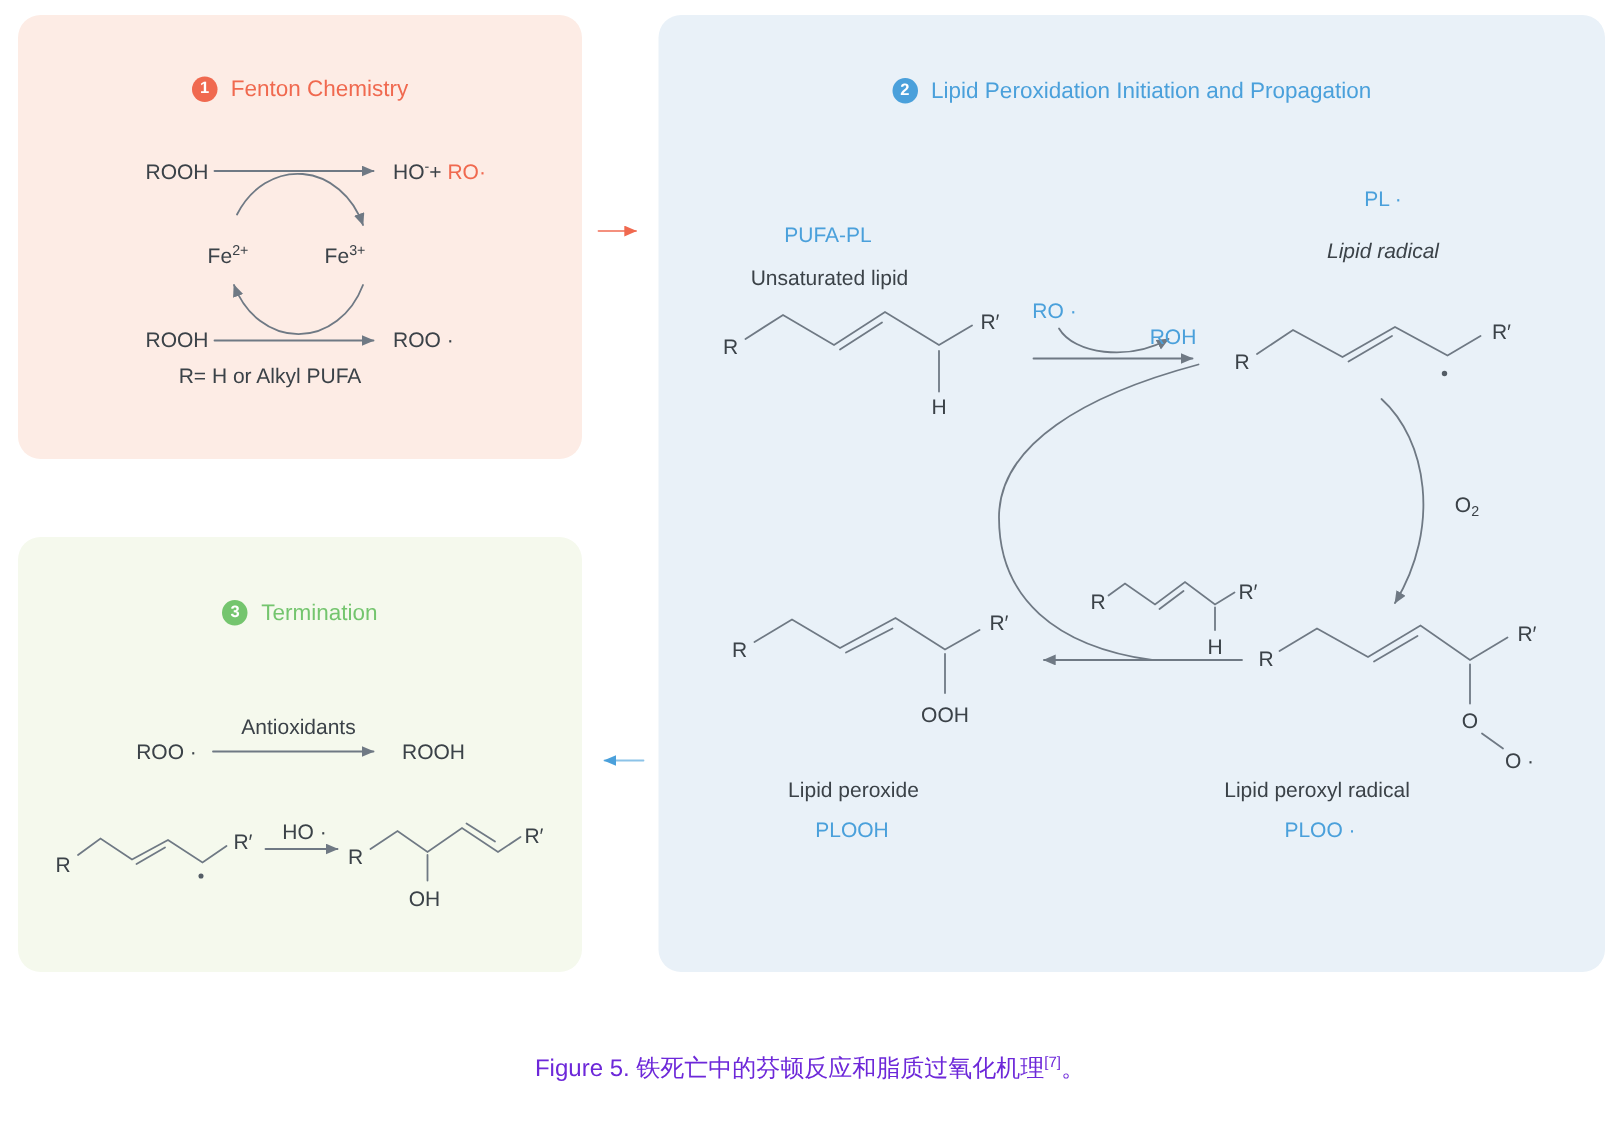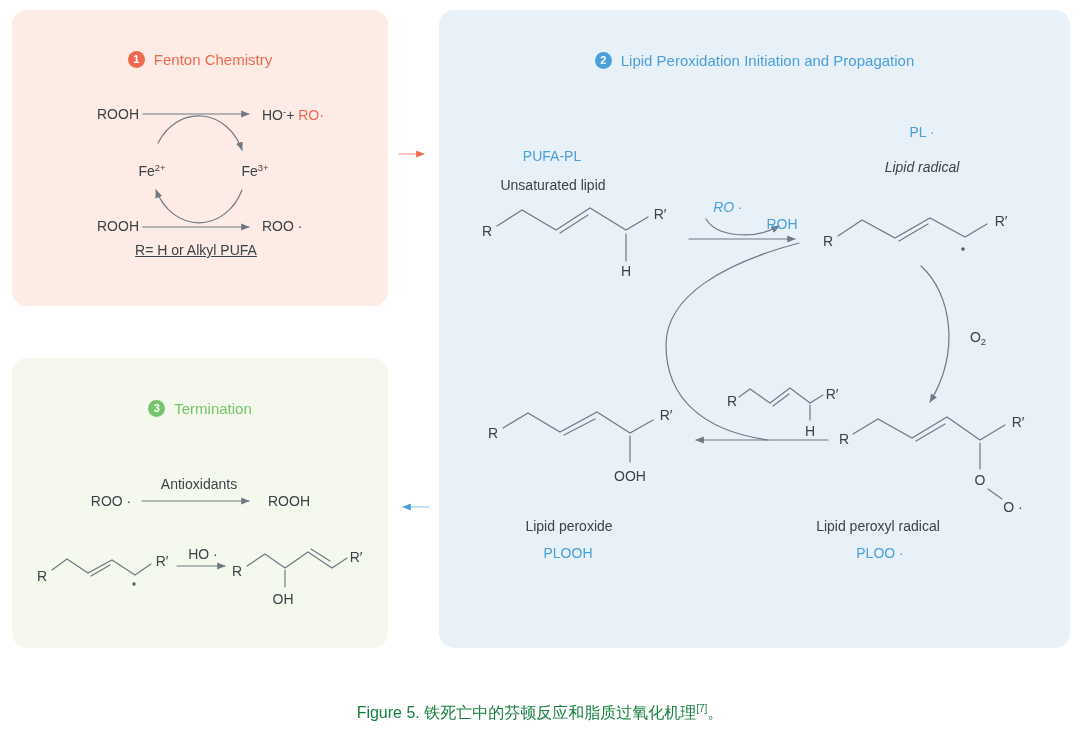--- a/index.html
+++ b/index.html
@@ -15,21 +15,21 @@
   .lbl.la{transform:translate(0,-50%);}
   .c-coral{color:#f0694f;} .c-blue{color:#4aa0db;} .c-green{color:#74c56e;}
   .title-row{position:absolute;display:flex;align-items:center;justify-content:center;
              gap:9px;font-size:15px;font-weight:500;line-height:1;}
   .badge{width:17px;height:17px;border-radius:50%;color:#fff;font-size:11px;font-weight:700;
          display:flex;align-items:center;justify-content:center;flex:0 0 auto;}
   .badge.b-coral{background:#f0694f;} .badge.b-blue{background:#4aa0db;} .badge.b-green{background:#74c56e;}
   .sp{font-size:9.5px;vertical-align:5px;}
   .sb{font-size:9.5px;vertical-align:-3px;}
   .caption{position:absolute;left:0;right:0;top:703px;text-align:center;font-size:16px;
-           color:#15803d;line-height:1.2;}
+           color:#6d28d9;line-height:1.2;}
   .caption .ref{font-size:10px;vertical-align:6px;}
 </style>
 </head>
 <body>
 
 <div class="stage">
 
   <div class="panel pink"></div>
   <div class="panel blue"></div>
   <div class="panel green"></div>
@@ -93,34 +93,34 @@
     <path d="M285,570 V587"></path>
   </svg>
 
   <div class="title-row c-coral" style="left:12px;top:51px;width:376px;">
     <span class="badge b-coral">1</span>
     <span>Fenton Chemistry</span>
   </div>
   <div class="lbl" style="left:118px;top:114px;">ROOH</div>
   <div class="lbl la" style="left:262px;top:114px;"><span>HO</span><span class="sp">-</span><span>+</span>&nbsp;<span class="c-coral">RO·</span></div>
   <div class="lbl" style="left:152px;top:170px;"><span>Fe</span><span class="sp">2+</span></div>
-  <div class="lbl" style="left:255px;top:170px;"><span>Fe</span><span class="sp">3+</span></div>
+  <div class="lbl" style="left:230px;top:170px;"><span>Fe</span><span class="sp">3+</span></div>
   <div class="lbl" style="left:118px;top:226px;">ROOH</div>
   <div class="lbl la" style="left:262px;top:226px;">ROO ·</div>
-  <div class="lbl" style="left:196px;top:250px;font-weight:500;text-decoration:underline;">R= H or Alkyl PUFA</div>
+  <div class="lbl" style="left:180px;top:250px;font-weight:500;">R= H or Alkyl PUFA</div>
 
   <div class="title-row c-blue" style="left:439px;top:52px;width:631px;">
     <span class="badge b-blue">2</span>
     <span>Lipid Peroxidation Initiation and Propagation</span>
   </div>
   <div class="lbl c-blue" style="left:552px;top:145px;margin-top:11px;">PUFA-PL</div>
   <div class="lbl" style="left:553px;top:167px;margin-top:18px;">Unsaturated lipid</div>
   <div class="lbl c-blue" style="left:922px;top:132px;">PL ·</div>
   <div class="lbl" style="left:922px;top:167px;font-style:italic;">Lipid radical</div>
-  <div class="lbl c-blue" style="left:728px;top:207px;font-style:italic;">RO ·</div>
+  <div class="lbl c-blue" style="left:703px;top:207px;">RO ·</div>
   <div class="lbl c-blue" style="left:782px;top:224px;">ROH</div>
   <div class="lbl" style="left:978px;top:338px;text-align:right;"><span>O</span><span class="sb">2</span></div>
   <div class="lbl" style="left:569px;top:526px;">Lipid peroxide</div>
   <div class="lbl c-blue" style="left:568px;top:553px;">PLOOH</div>
   <div class="lbl" style="left:878px;top:526px;">Lipid peroxyl radical</div>
   <div class="lbl c-blue" style="left:880px;top:553px;">PLOO ·</div>
 
   <div class="lbl" style="left:487px;top:231px;">R</div>
   <div class="lbl" style="left:660px;top:214px;">R′</div>
   <div class="lbl" style="left:626px;top:271px;">H</div>

